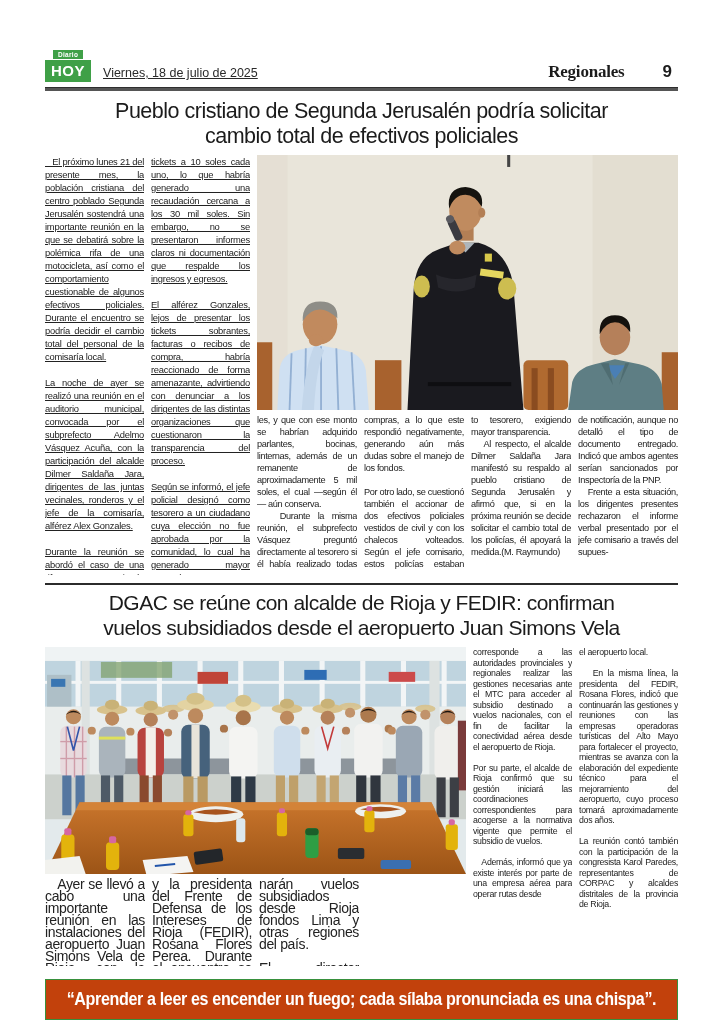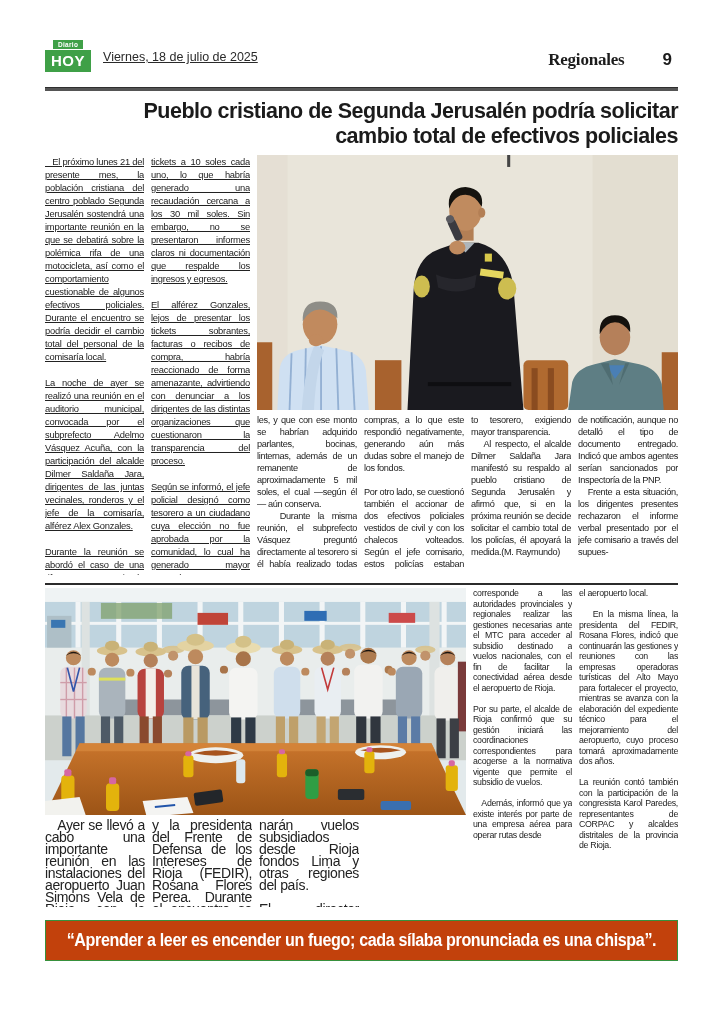--- a/index.html
+++ b/index.html
@@ -1,31 +1,31 @@
 <!DOCTYPE html>
 <html><head>
 <meta charset="utf-8">
 <style>
   html,body{margin:0;padding:0;background:#ffffff;}
   body{width:723px;height:1024px;font-family:"Liberation Sans", sans-serif;color:#1c1c1c;overflow:hidden;}
   .sheet{padding:50px 45px 0 45px;width:633px;}
 
   
-  .masthead{display:flex;height:32px;}
+  .masthead{display:flex;align-items:flex-end;height:32px;}
   .logo{position:relative;display:inline-block;margin-right:12px;}
   .logo-tab{position:absolute;top:-10px;left:8px;background:#3fa047;color:#fff;font-size:6.5px;font-weight:bold;padding:1px 5px;letter-spacing:.3px;}
   .logo-main{display:inline-block;background:#3fa047;color:#fff;font-weight:bold;font-size:15px;padding:2px 6px 3px;letter-spacing:.5px;}
   .date{font-size:12.5px;color:#2a2a2a;padding-bottom:2px;text-decoration:underline;}
   .flex-sp{flex:1;}
   .section{font-weight:bold;font-size:17px;letter-spacing:-.2px;font-family:Liberation Serif, serif;}
   .pageno{font-weight:bold;font-size:17px;margin-left:38px;margin-right:6px;}
   .mast-rule{height:3px;background:#555;border-top:1px solid #2e2e2e;margin-top:5px;}
 
   
-  .headline{font-weight:bold;text-align:right;white-space:pre-line;color:#1b1b1b;margin:0;}
+  .headline{font-weight:normal;text-align:center;white-space:pre-line;color:#1b1b1b;margin:0;}
   .h1a{font-size:21.5px;line-height:25px;letter-spacing:-.5px;margin:8px 0 6px;}
   .h2a{font-size:21px;line-height:25px;letter-spacing:-.5px;margin:5px 0 7px;}
 
   
   .col,.bcol{text-align:justify;white-space:pre-line;color:#222;overflow:hidden;}
 
   
   .art1{display:flex;gap:7px;height:420px;overflow:hidden;}
   .col.a1{flex:0 0 99px;width:99px;font-size:9.4px;line-height:13px;letter-spacing:-.25px;height:420px;text-decoration:underline;}
   .art1-right{flex:0 0 421px;width:421px;display:flex;flex-direction:column;}
@@ -148,20 +148,22 @@
         <div class="bcol a1b">to tesorero, exigiendo mayor transparencia.
 &nbsp;&nbsp;&nbsp;Al respecto, el alcalde Dilmer Saldaña Jara manifestó su respaldo al pueblo cristiano de Segunda Jerusalén y afirmó que, si en la próxima reunión se decide solicitar el cambio total de los policías, él apoyará la medida.(M. Raymundo)</div>
         <div class="bcol a1b">de notificación, aunque no detalló el tipo de documento entregado. Indicó que ambos agentes serían sancionados por Inspectoría de la PNP.
 &nbsp;&nbsp;&nbsp;Frente a esta situación, los dirigentes presentes rechazaron el informe verbal presentado por el jefe comisario a través del supues-</div>
       </div>
     </div>
   </section>
 
   <div class="art-divider"></div>
 
+  <h1 class="headline h2a">DGAC se reúne con alcalde de Rioja y FEDIR: confirman
+vuelos subsidiados desde el aeropuerto Juan Simons Vela</h1>
 
   <section class="art2">
     <div class="art2-left">
       <svg class="photo2" viewBox="0 0 414 228" preserveAspectRatio="none" xmlns="http://www.w3.org/2000/svg">
         <defs>
           <linearGradient id="wood" x1="0" y1="0" x2="0" y2="1">
             <stop offset="0" stop-color="#c9752c"></stop>
               <stop offset="1" stop-color="#9c5416"></stop>
           </linearGradient>
         </defs>

